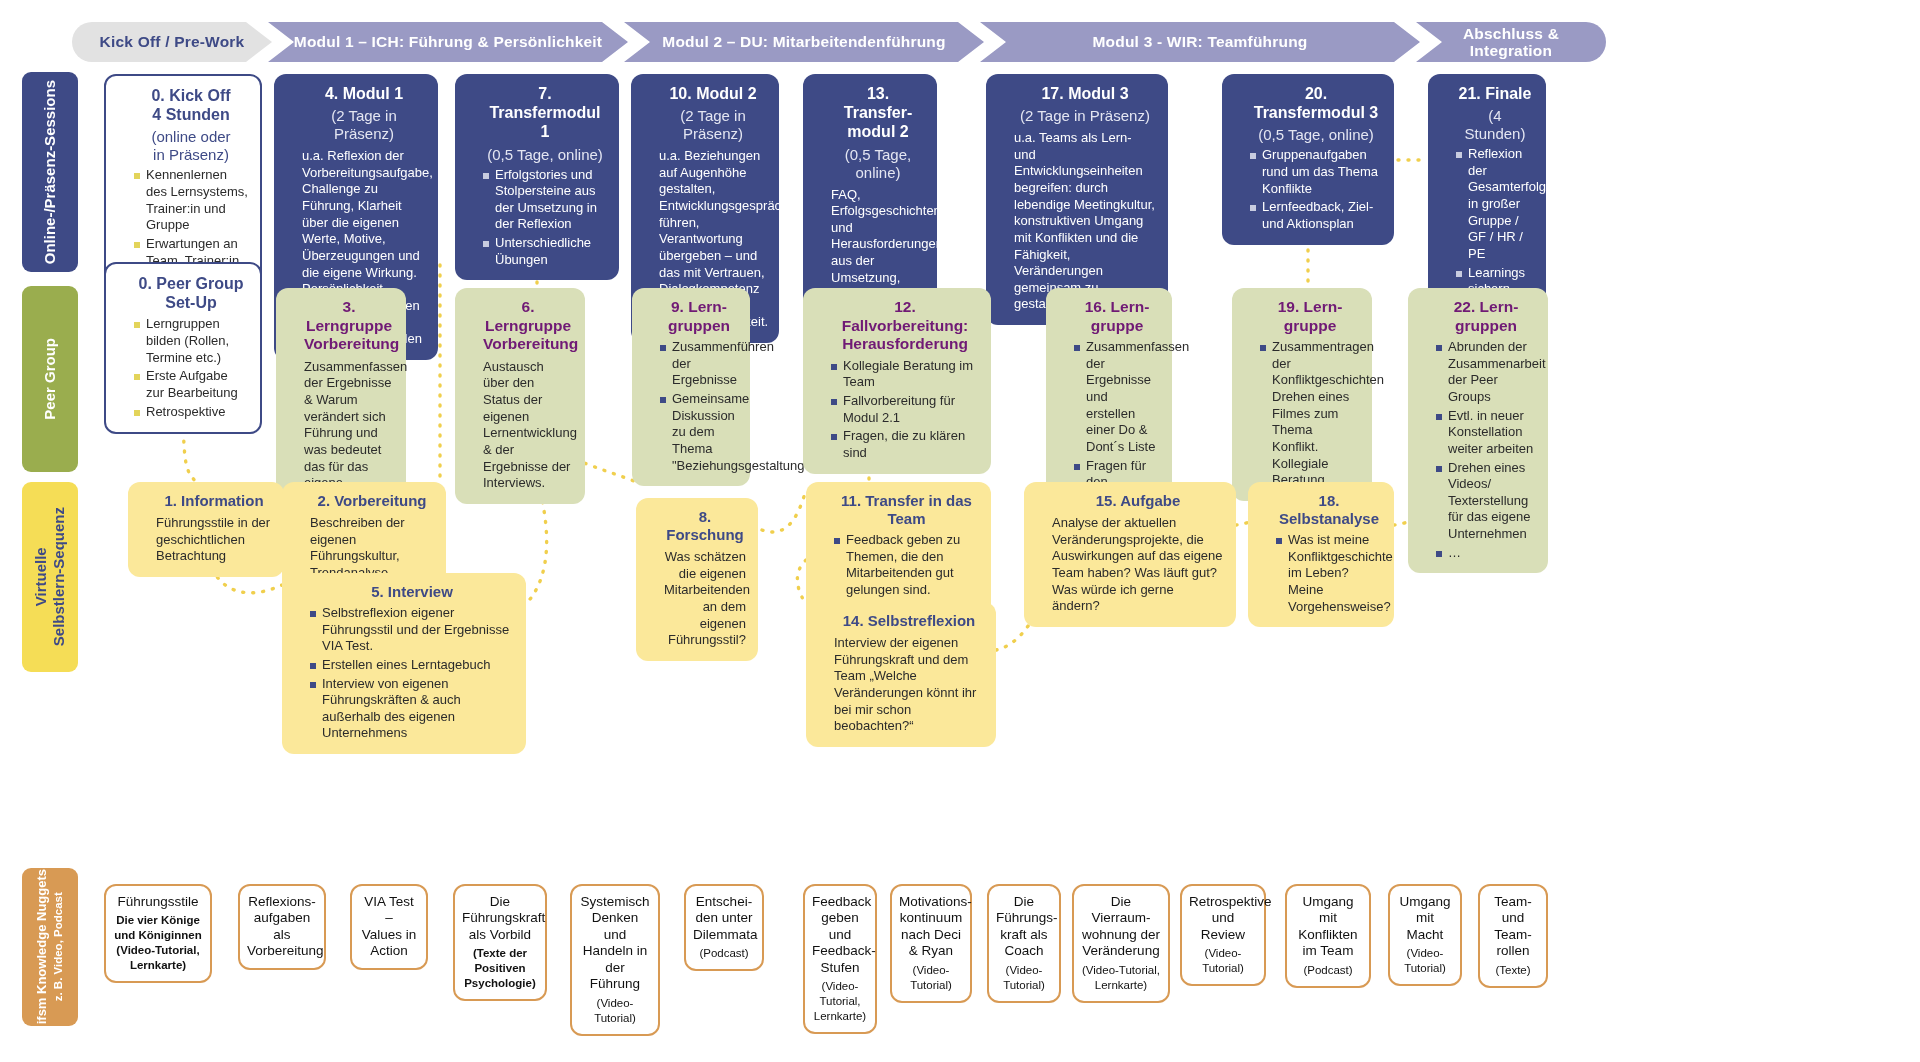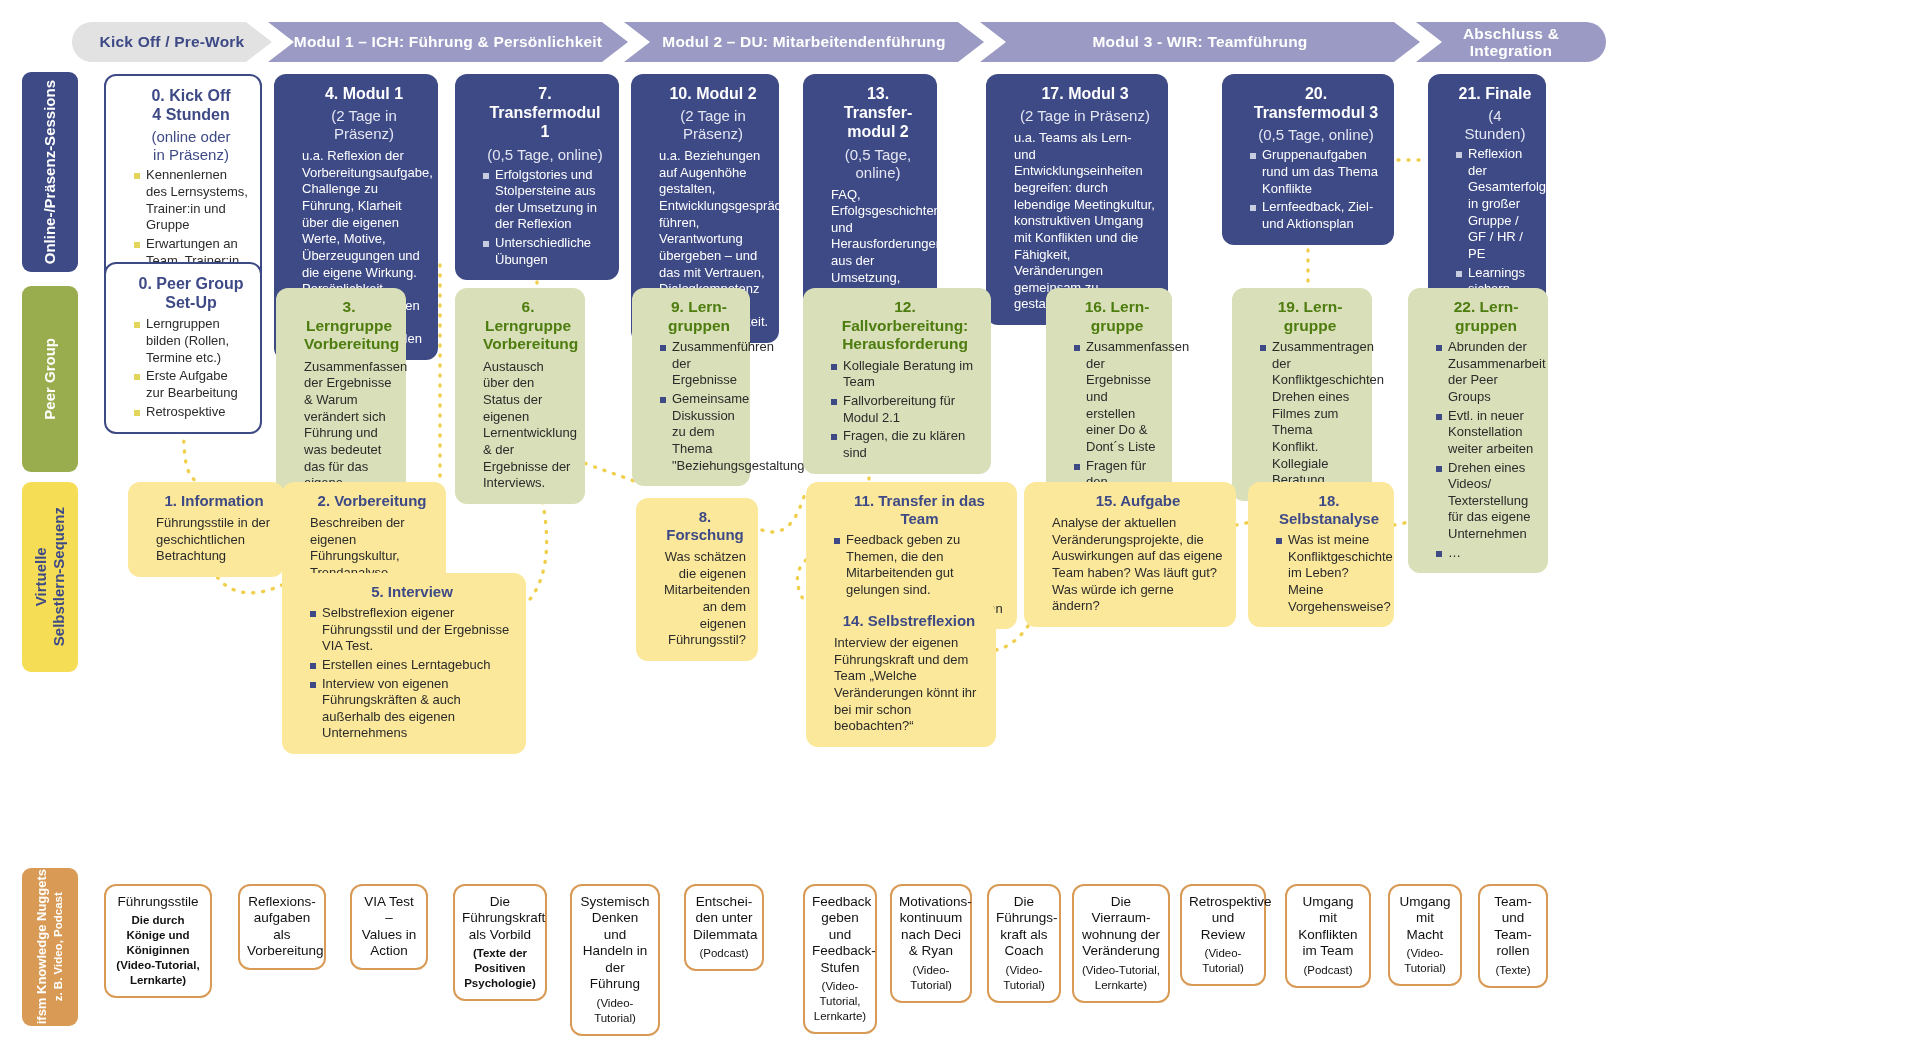--- a/index.html
+++ b/index.html
@@ -85,21 +85,21 @@
   
   .card.outline {
     background: #ffffff; border: 2px solid #3e4a86; color: #2b2b2b; font-size: 13px;
   }
   .card.outline .title { color: #3e4a86; font-size: 16px; }
   .card.outline .sub { color: #3e4a86; font-size: 15px; }
   .card.outline li::before { background: #e3d45a; }
 
   
   .card.green { background: #d9dfb8; color: #2b2b2b; font-size: 13px; }
-  .card.green .title { color: #4d7c0f; font-size: 15.5px; }
+  .card.green .title { color: #701a75; font-size: 15.5px; }
   .card.green li::before { background: #3e4a86; }
 
   
   .card.yellow { background: #fbe89a; color: #2b2b2b; font-size: 13px; }
   .card.yellow .title { color: #3e4a86; font-size: 15px; }
   .card.yellow li::before { background: #3e4a86; }
 
   
   .card.nugget {
     background: #ffffff; border: 2px solid #d89a54; color: #111;
@@ -322,21 +322,21 @@
           <li>Erstellen eines Lerntagebuch</li>
           <li>Interview von eigenen Führungskräften &amp; auch außerhalb des eigenen Unternehmens</li>
         </ul>
       </div>
       <div class="card yellow" style="left: 636px; top: 498px; width: 122px; min-height: 102px;">
         <div class="title">8. Forschung</div>
         <div class="body" style="text-align: right;">
           <p>Was schätzen die eigenen Mitarbeitenden an dem eigenen Führungsstil?</p>
         </div>
       </div>
-      <div class="card yellow" style="left: 806px; top: 482px; width: 211px; min-height: 86px;">
+      <div class="card yellow" style="left: 806px; top: 482px; width: 185px; min-height: 86px;">
         <div class="title">11. Transfer in das Team</div>
         <ul>
           <li>Feedback geben zu Themen, die den Mitarbeitenden gut gelungen sind.</li>
           <li>Kritisches Feedback geben</li>
         </ul>
       </div>
       <div class="card yellow" style="left: 806px; top: 602px; width: 190px; min-height: 90px;">
         <div class="title">14. Selbstreflexion</div>
         <div class="body" style="text-align: left;">
           <p>Interview der eigenen Führungskraft und dem Team „Welche Veränderungen könnt ihr bei mir schon beobachten?“</p>
@@ -351,21 +351,21 @@
       <div class="card yellow" style="left: 1248px; top: 482px; width: 146px; min-height: 86px;">
         <div class="title">18. Selbstanalyse</div>
         <ul>
           <li>Was ist meine Konfliktgeschichte im Leben? Meine Vorgehensweise?</li>
         </ul>
       </div>
     </div>
   <div id="nuggets-row">
       <div class="card nugget" style="left: 104px; top: 884px; width: 108px; min-height: 84px;">
         <div class="n-title">Führungsstile</div>
-        <div class="n-sub">Die durch Könige und Königinnen (Video-Tutorial, Lernkarte)</div>
+        <div class="n-sub">Die vier Könige und Königinnen (Video-Tutorial, Lernkarte)</div>
       </div>
       <div class="card nugget" style="left: 238px; top: 884px; width: 88px; min-height: 64px;">
         <div class="n-title">Reflexions-<br>aufgaben<br>als<br>Vorbereitung</div>
       </div>
       <div class="card nugget" style="left: 350px; top: 884px; width: 78px; min-height: 50px;">
         <div class="n-title">VIA Test –<br>Values in<br>Action</div>
       </div>
       <div class="card nugget" style="left: 453px; top: 884px; width: 94px; min-height: 84px;">
         <div class="n-title">Die<br>Führungskraft<br>als Vorbild</div>
         <div class="n-sub">(Texte der Positiven Psychologie)</div>

